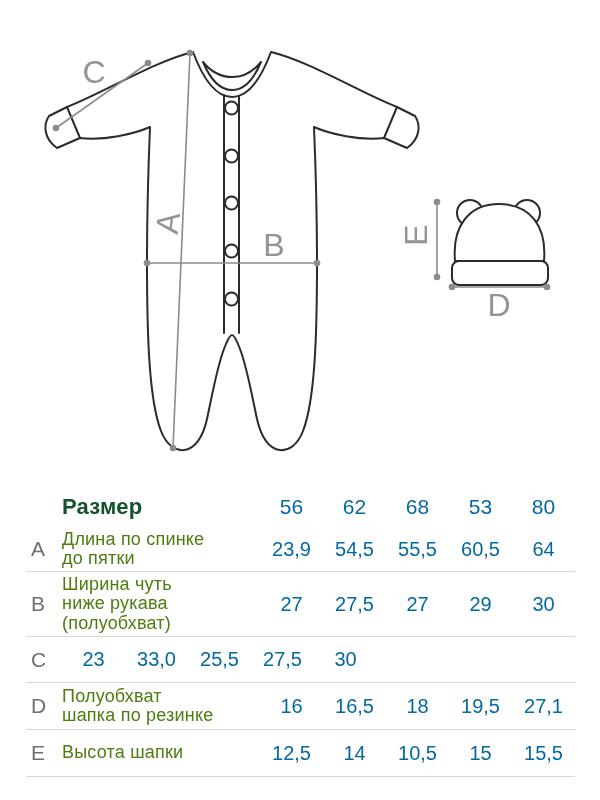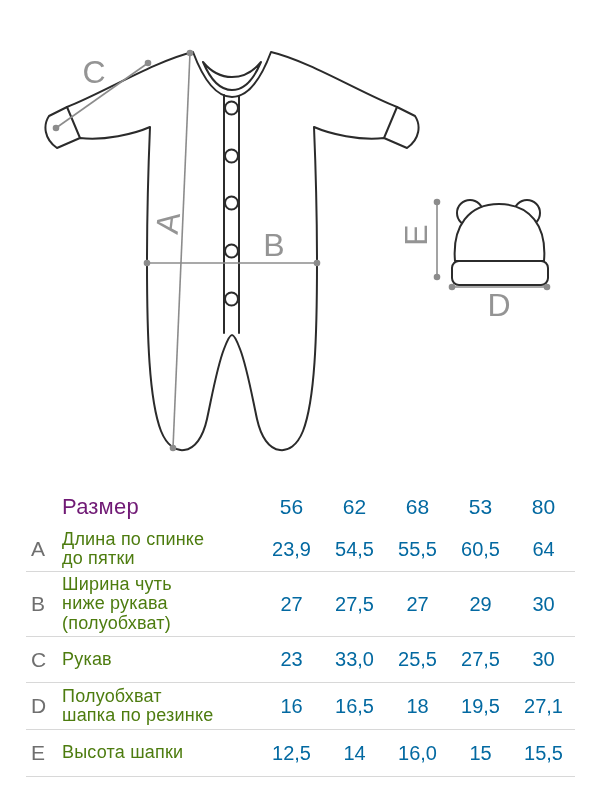--- a/index.html
+++ b/index.html
@@ -26,21 +26,21 @@
     width:36px;flex:0 0 36px;box-sizing:border-box;padding-left:5px;
     font-size:21px;color:#6f6f6f;
   }
   .col-label{
     flex:1 1 auto;font-size:18px;line-height:19.5px;color:#4d7c0f;
     white-space:pre-line;letter-spacing:.2px;
   }
   .col-val{
     width:63px;flex:0 0 63px;text-align:center;font-size:20px;color:#0369a1;
   }
-  .row-header .col-label{font-size:22px;color:#701a75;}
+  .row-header .col-label{font-size:22px;color:#14532d;font-weight:bold;}
   .row-header .col-val{font-size:21px;}
 
   
   .measure-label{
     font-family:"Liberation Sans", sans-serif;
     font-size:32px;fill:#949494;
   }
 </style>
 </head>
 <body>
@@ -174,21 +174,20 @@
 (полуобхват)</div>
       <div class="col-val">27</div>
       <div class="col-val">27,5</div>
       <div class="col-val">27</div>
       <div class="col-val">29</div>
       <div class="col-val">30</div>
     </div>
 
     <div class="t-row row-c bordered">
       <div class="col-letter">C</div>
-      <div class="col-label">Рукав</div>
       <div class="col-val">23</div>
       <div class="col-val">33,0</div>
       <div class="col-val">25,5</div>
       <div class="col-val">27,5</div>
       <div class="col-val">30</div>
     </div>
 
     <div class="t-row row-d bordered">
       <div class="col-letter">D</div>
       <div class="col-label">Полуобхват
@@ -198,19 +197,19 @@
       <div class="col-val">18</div>
       <div class="col-val">19,5</div>
       <div class="col-val">27,1</div>
     </div>
 
     <div class="t-row row-e bordered">
       <div class="col-letter">E</div>
       <div class="col-label">Высота шапки</div>
       <div class="col-val">12,5</div>
       <div class="col-val">14</div>
-      <div class="col-val">16,0</div>
+      <div class="col-val">10,5</div>
       <div class="col-val">15</div>
       <div class="col-val">15,5</div>
     </div>
 
   </div>
 </div>
 
 </body></html>

